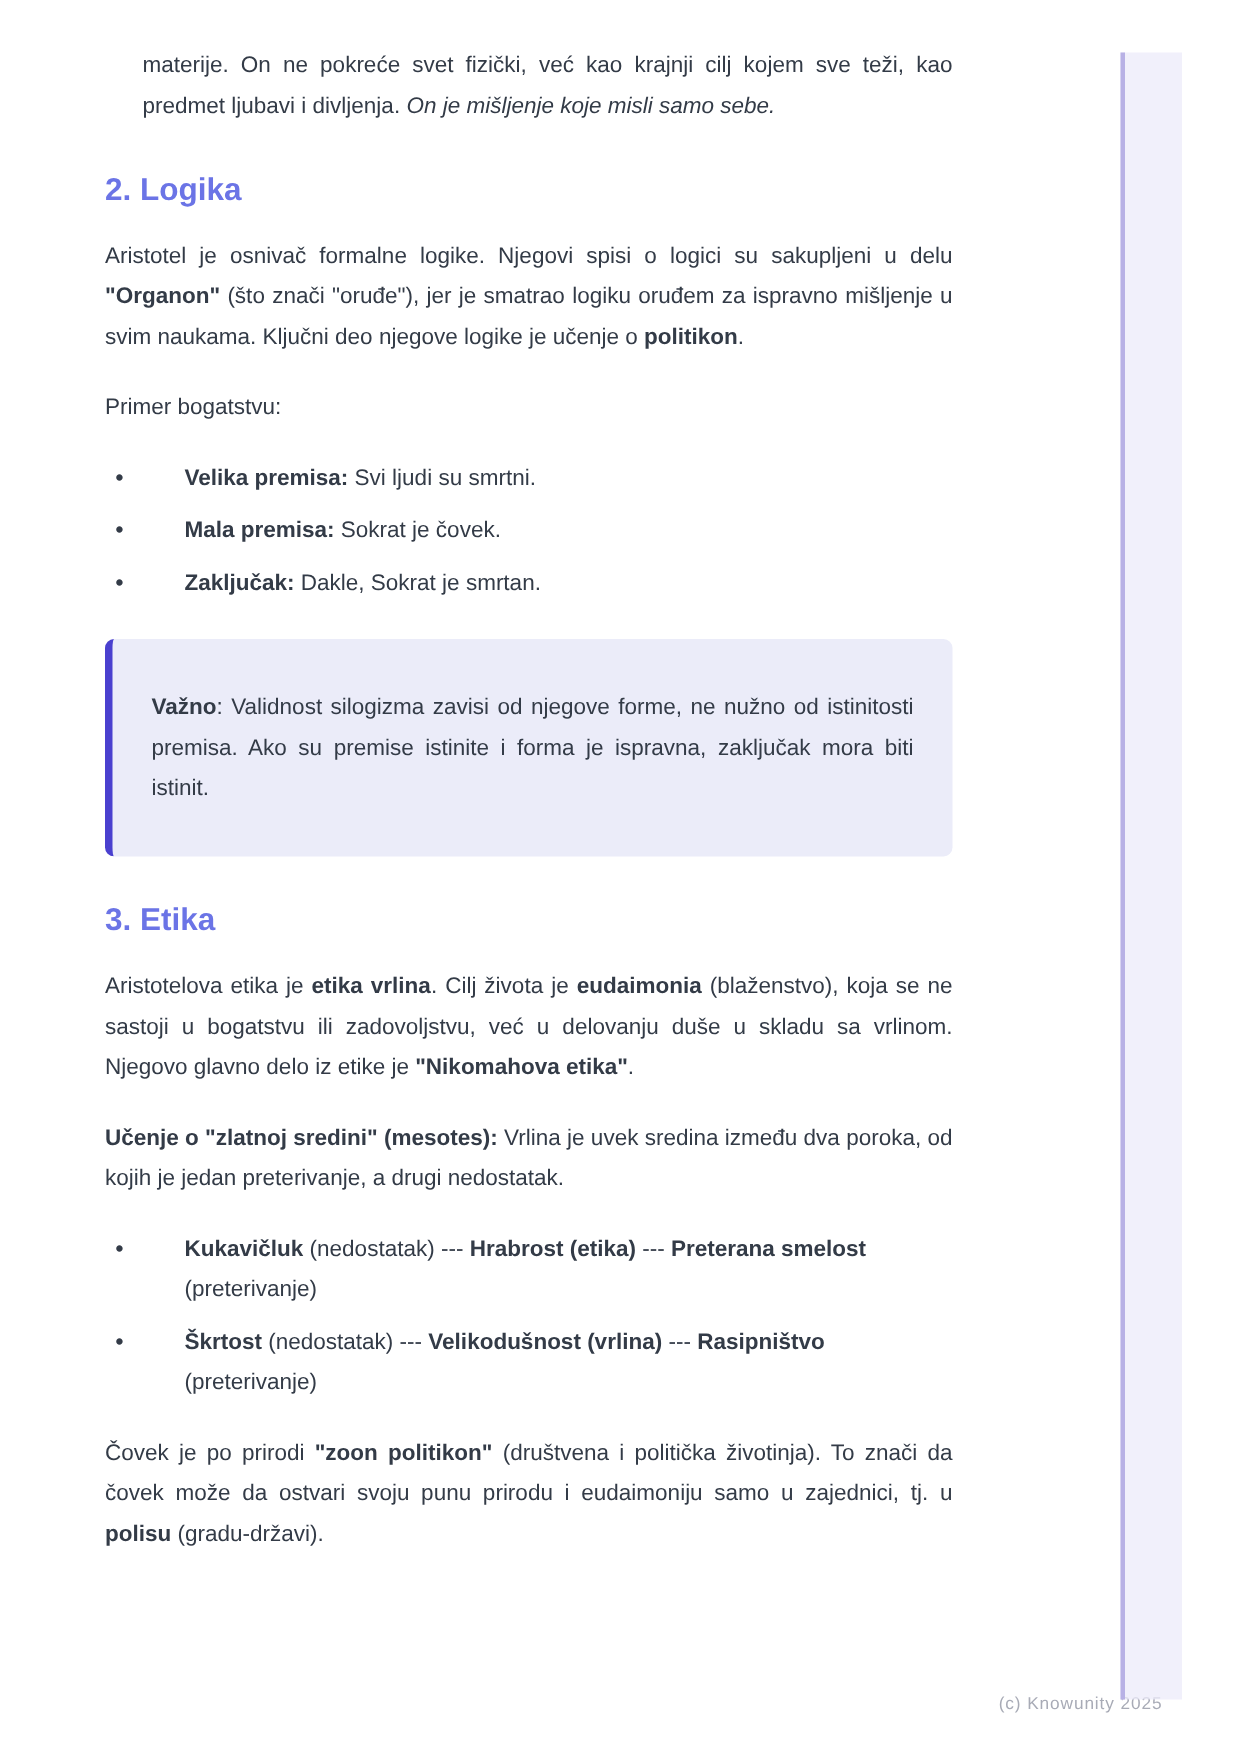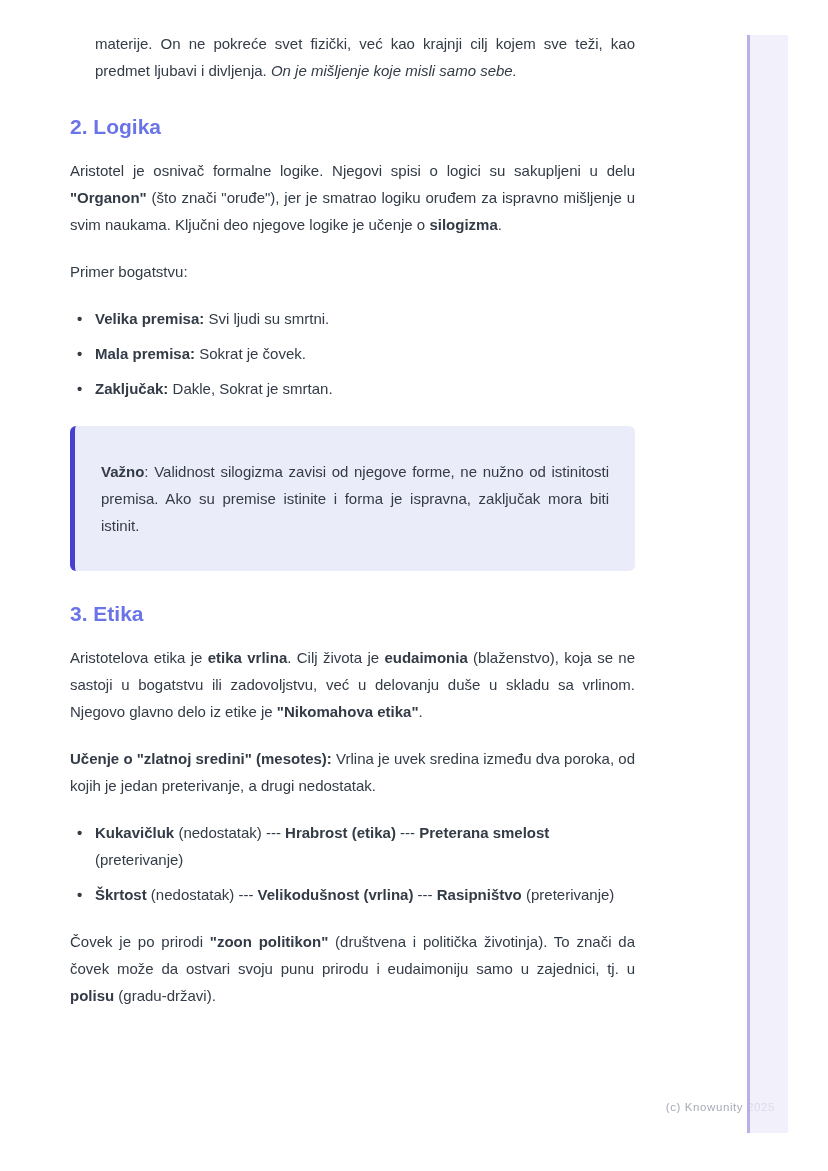--- a/index.html
+++ b/index.html
@@ -44,34 +44,34 @@
     text-align: left;
   }
   .list-item:last-child { margin-bottom: 0; }
   .bullet {
     flex: 0 0 25px;
     box-sizing: border-box;
     padding-left: 7px;
     font-weight: 700;
     color: var(--body-text, #333b47);
   }
-  .li-text { flex: 1; }
+  .li-text { flex: 1; margin-left: 28px; }
   .callout {
     background: var(--callout-bg, #ebecf9);
     border-left: 5px solid var(--callout-border, #4a40cf);
     border-radius: 6px;
     padding: 32px 26px;
     margin: 24px 0 30px 0;
   }
   .callout .para { margin: 0; }
   .b { font-weight: 700; }
   .i { font-style: italic; }
   .watermark {
     position: absolute;
-    top: 1101px;
+    top: 1130px;
     right: 53px;
     font-size: 11.5px;
     letter-spacing: 0.6px;
     color: var(--watermark, #a8abb6);
     z-index: 1;
   }
   .edge-strip {
     position: absolute;
     left: 747px;
     top: 35px;
@@ -85,21 +85,21 @@
 </style>
 </head>
 <body>
 
 <div class="content">
 
   <p class="para indent"><span>materije. On ne pokreće svet fizički, već kao krajnji cilj kojem sve teži, kao predmet ljubavi i divljenja. </span><span class="i">On je mišljenje koje misli samo sebe.</span></p>
 
   <h2 class="heading">2. Logika</h2>
 
-  <p class="para"><span>Aristotel je osnivač formalne logike. Njegovi spisi o logici su sakupljeni u delu </span><span class="b">"Organon"</span><span> (što znači "oruđe"), jer je smatrao logiku oruđem za ispravno mišljenje u svim naukama. Ključni deo njegove logike je učenje o </span><span class="b">silogizma</span><span>.</span></p>
+  <p class="para"><span>Aristotel je osnivač formalne logike. Njegovi spisi o logici su sakupljeni u delu </span><span class="b">"Organon"</span><span> (što znači "oruđe"), jer je smatrao logiku oruđem za ispravno mišljenje u svim naukama. Ključni deo njegove logike je učenje o </span><span class="b">politikon</span><span>.</span></p>
 
   <p class="para"><span>Primer bogatstvu:</span></p>
 
   <ul class="list">
     <li class="list-item">
       <span class="bullet">•</span>
       <span class="li-text"><span class="b">Velika premisa:</span><span> Svi ljudi su smrtni.</span></span>
     </li>
     <li class="list-item">
       <span class="bullet">•</span>

